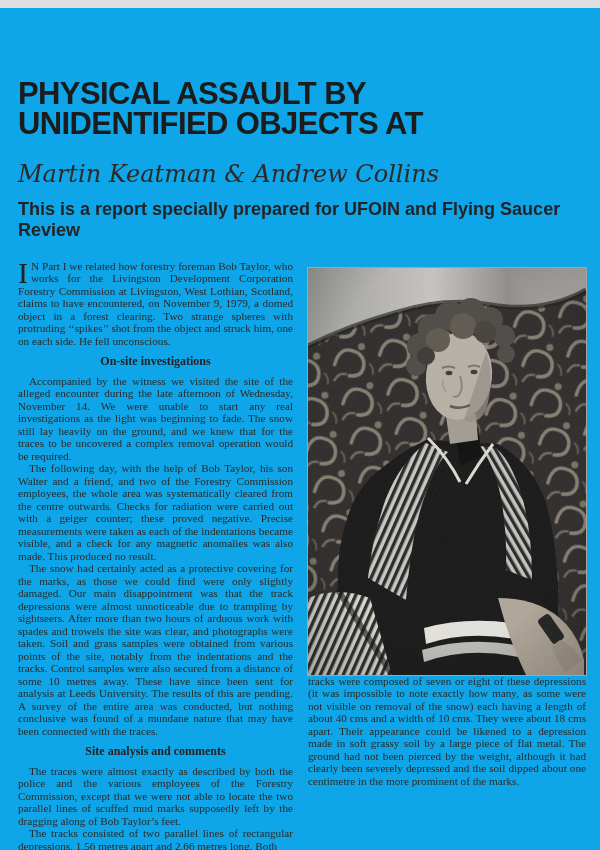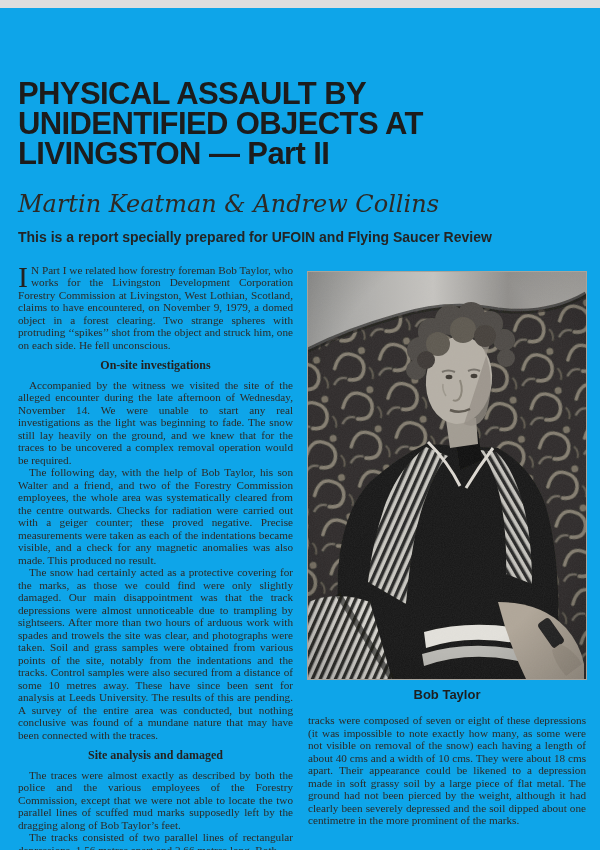--- a/index.html
+++ b/index.html
@@ -13,21 +13,21 @@
     font-family:"Liberation Sans", sans-serif; font-weight:700;
     font-size:31px; line-height:30px; letter-spacing:-0.6px; color:#1c1c1c;
   }
   .title span { display:block; }
   .byline {
     margin-top:10px; font-family:"DejaVu Serif", serif; font-style:italic;
     font-size:24px; color:#2d2a26;
   }
   .kicker {
     margin-top:11px; font-family:"Liberation Sans", sans-serif; font-weight:700;
-    font-size:14px; color:#242424;
+    font-size:18px; color:#242424;
   }
   .columns { display:flex; gap:15px; padding:19px 14px 0 18px; }
   .col { width:278px; font-size:11.2px; line-height:12.5px; text-align:justify; }
   .col p { margin:0; text-indent:11px; }
   .col p.no-indent { text-indent:0; }
   .section-heading {
     font-family:Liberation Serif, serif; font-weight:700; font-size:12px;
     text-align:center; margin:8px 0 7px; color:#242220;
   }
   .dropcap {
@@ -46,38 +46,37 @@
 </style>
 </head>
 <body>
 
 <div class="page">
 
   <div class="header">
     <h1 class="title">
       <span>PHYSICAL ASSAULT BY</span>
       <span>UNIDENTIFIED OBJECTS AT</span>
-      <span>LIVINGSTON — Part II</span>
     </h1>
     <div class="byline">Martin Keatman &amp; Andrew Collins</div>
     <div class="kicker">This is a report specially prepared for UFOIN and Flying Saucer Review</div>
   </div>
 
   <div class="columns">
 
     <div class="col">
       <p class="no-indent"><span class="dropcap">I</span><span>N Part I we related how forestry foreman Bob Taylor, who works for the Livingston Development Corporation Forestry Commission at Livingston, West Lothian, Scotland, claims to have encountered, on November 9, 1979, a domed object in a forest clearing. Two strange spheres with protruding ‘‘spikes’’ shot from the object and struck him, one on each side. He fell unconscious.</span></p>
 
       <h3 class="section-heading">On-site investigations</h3>
 
       <p>Accompanied by the witness we visited the site of the alleged encounter during the late afternoon of Wednesday, November 14. We were unable to start any real investigations as the light was beginning to fade. The snow still lay heavily on the ground, and we knew that for the traces to be uncovered a complex removal operation would be required.</p>
       <p>The following day, with the help of Bob Taylor, his son Walter and a friend, and two of the Forestry Commission employees, the whole area was systematically cleared from the centre outwards. Checks for radiation were carried out with a geiger counter; these proved negative. Precise measurements were taken as each of the indentations became visible, and a check for any magnetic anomalies was also made. This produced no result.</p>
       <p>The snow had certainly acted as a protective covering for the marks, as those we could find were only slightly damaged. Our main disappointment was that the track depressions were almost unnoticeable due to trampling by sightseers. After more than two hours of arduous work with spades and trowels the site was clear, and photographs were taken. Soil and grass samples were obtained from various points of the site, notably from the indentations and the tracks. Control samples were also secured from a distance of some 10 metres away. These have since been sent for analysis at Leeds University. The results of this are pending. A survey of the entire area was conducted, but nothing conclusive was found of a mundane nature that may have been connected with the traces.</p>
 
-      <h3 class="section-heading">Site analysis and damaged</h3>
+      <h3 class="section-heading">Site analysis and comments</h3>
 
       <p>The traces were almost exactly as described by both the police and the various employees of the Forestry Commission, except that we were not able to locate the two parallel lines of scuffed mud marks supposedly left by the dragging along of Bob Taylor’s feet.</p>
       <p>The tracks consisted of two parallel lines of rectangular depressions, 1.56 metres apart and 2.66 metres long. Both</p>
     </div>
 
     <div class="col">
       <figure class="photo">
         <svg class="photo-frame" viewBox="0 0 278 407" xmlns="http://www.w3.org/2000/svg" role="img">
           <defs>
             <linearGradient id="wall" x1="0" y1="0" x2="1" y2="0">
@@ -164,20 +163,19 @@
             <path d="M114 382 Q160 368 214 378 L215 390 Q162 378 116 394 Z" fill="#e4e2dc" opacity="0.8"></path>
 
             <path d="M190 330 Q234 330 258 356 Q272 372 276 392 L276 407 L218 407 Q200 370 190 330 Z" fill="#b0a698"></path>
             <rect x="236" y="346" width="14" height="30" rx="4" fill="#242220" transform="rotate(-35 243 361)"></rect>
             <path d="M252 372 Q266 378 274 392 L258 404 Q246 390 244 378 Z" fill="#a49a8c"></path>
           </g>
 
           <rect width="278" height="407" fill="url(#vig)"></rect>
           <rect width="278" height="407" filter="url(#grain)" opacity="0.55"></rect>
         </svg>
-        <figcaption>Bob Taylor</figcaption>
       </figure>
 
       <p class="no-indent">tracks were composed of seven or eight of these depressions (it was impossible to note exactly how many, as some were not visible on removal of the snow) each having a length of about 40 cms and a width of 10 cms. They were about 18 cms apart. Their appearance could be likened to a depression made in soft grassy soil by a large piece of flat metal. The ground had not been pierced by the weight, although it had clearly been severely depressed and the soil dipped about one centimetre in the more prominent of the marks.</p>
     </div>
 
   </div>
 </div>
 
 </body></html>

